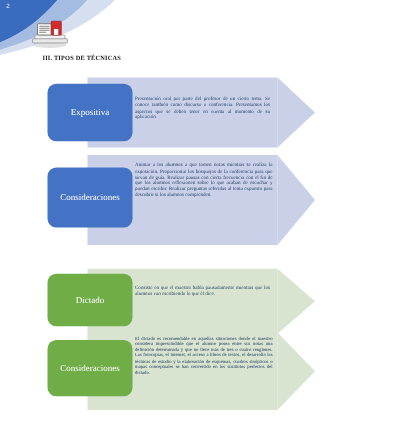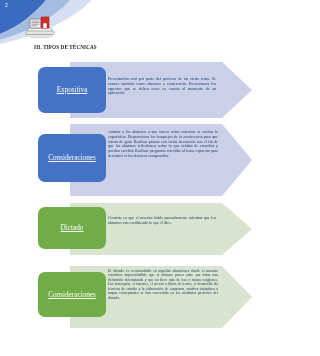--- a/index.html
+++ b/index.html
@@ -94,21 +94,20 @@
     position: absolute;
     left: 0;
     border-radius: 7px;
     display: flex;
     align-items: center;
     justify-content: center;
     color: #ffffff;
     font-family: "Liberation Serif", serif;
     text-align: center;
     z-index: 3;
-    text-decoration: underline;
   }
 
   .body-text {
     position: absolute;
     color: #17365d;
     font-family: "Liberation Serif", serif;
     text-align: justify;
     z-index: 4;
     line-height: 1.18;
   }
@@ -145,21 +144,21 @@
     top: 10px; width: 68px; height: 48px;
     background: #4472c4;
     font-size: 7.2px;
   }
   #row2 .body-text {
     left: 70px; top: 6px; width: 110px;
     font-size: 4.05px;
   }
 
   
-  #row3 { top: 203px; width: 214px; height: 52px; }
+  #row3 { top: 215px; width: 214px; height: 52px; }
   #row3 .arrow-body { width: 152px; background: #d9e4d0; }
   #row3 .arrow-head {
     left: 152px;
     border-top: 26px solid transparent;
     border-bottom: 26px solid transparent;
     border-left: 30px solid #d9e4d0;
   }
   #row3 .chip {
     top: 4px; width: 68px; height: 42px;
     background: #70ad47;

